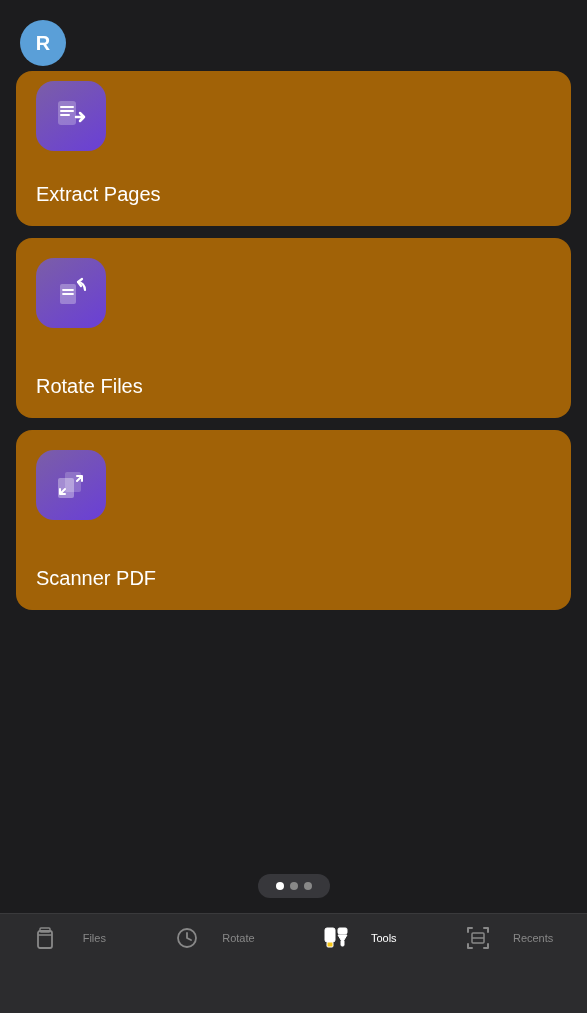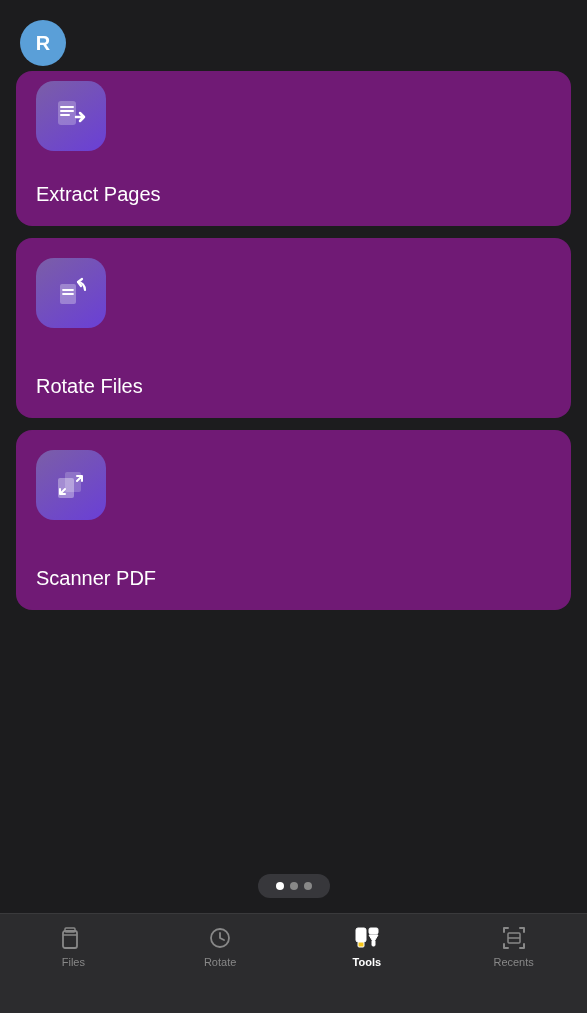--- a/index.html
+++ b/index.html
@@ -36,21 +36,21 @@
       top: 0;
       left: 0;
       right: 0;
       padding: 16px;
       display: flex;
       flex-direction: column;
       gap: 12px;
     }
 
     .tool-card {
-      background-color: #701a75;
+      background-color: #a16207;
       border-radius: 16px;
       padding: 20px 20px 20px 20px;
       display: flex;
       flex-direction: column;
       min-height: 180px;
       cursor: pointer;
     }
 
     .tool-icon {
       width: 70px;
@@ -111,23 +111,23 @@
       background-color: #2c2c2e;
       border-top: 1px solid #3a3a3c;
       display: flex;
       align-items: flex-start;
       padding-top: 10px;
       justify-content: space-around;
     }
 
     .tab-item {
       display: flex;
-      flex-direction: column;
-      align-items: center;
-      gap: 4px;
+      flex-direction: row;
+      align-items: center;
+      gap: 21px;
       cursor: pointer;
       min-width: 60px;
       text-align: right;
     }
 
     .tab-icon {
       width: 28px;
       height: 28px;
       display: flex;
       align-items: center;
@@ -258,21 +258,21 @@
     <div class="tab-icon">
       <svg width="28" height="28" viewBox="0 0 28 28" fill="none">
 
         <rect x="3" y="4" width="10" height="14" rx="2" fill="white"></rect>
         <rect x="5" y="18" width="6" height="5" rx="1" fill="#f5c518"></rect>
         <rect x="16" y="4" width="9" height="6" rx="1.5" fill="white"></rect>
         <path d="M16 11 L25 11 L22 16 L19 16 Z" fill="white"></path>
         <rect x="19" y="16" width="3" height="6" rx="1" fill="white"></rect>
       </svg>
     </div>
-    <span class="tab-label" style="color:#fff;font-weight:700;">Tools</span>
+    <span class="tab-label" style="color:#fff;font-weight:400;">Tools</span>
   </div>
 
   <div class="tab-item">
     <div class="tab-icon">
       <svg width="28" height="28" viewBox="0 0 28 28" fill="none">
 
         <path d="M4 8 L4 4 L8 4" stroke="#888" stroke-width="2" stroke-linecap="round" stroke-linejoin="round"></path>
         <path d="M20 4 L24 4 L24 8" stroke="#888" stroke-width="2" stroke-linecap="round" stroke-linejoin="round"></path>
         <path d="M4 20 L4 24 L8 24" stroke="#888" stroke-width="2" stroke-linecap="round" stroke-linejoin="round"></path>
         <path d="M20 24 L24 24 L24 20" stroke="#888" stroke-width="2" stroke-linecap="round" stroke-linejoin="round"></path>

